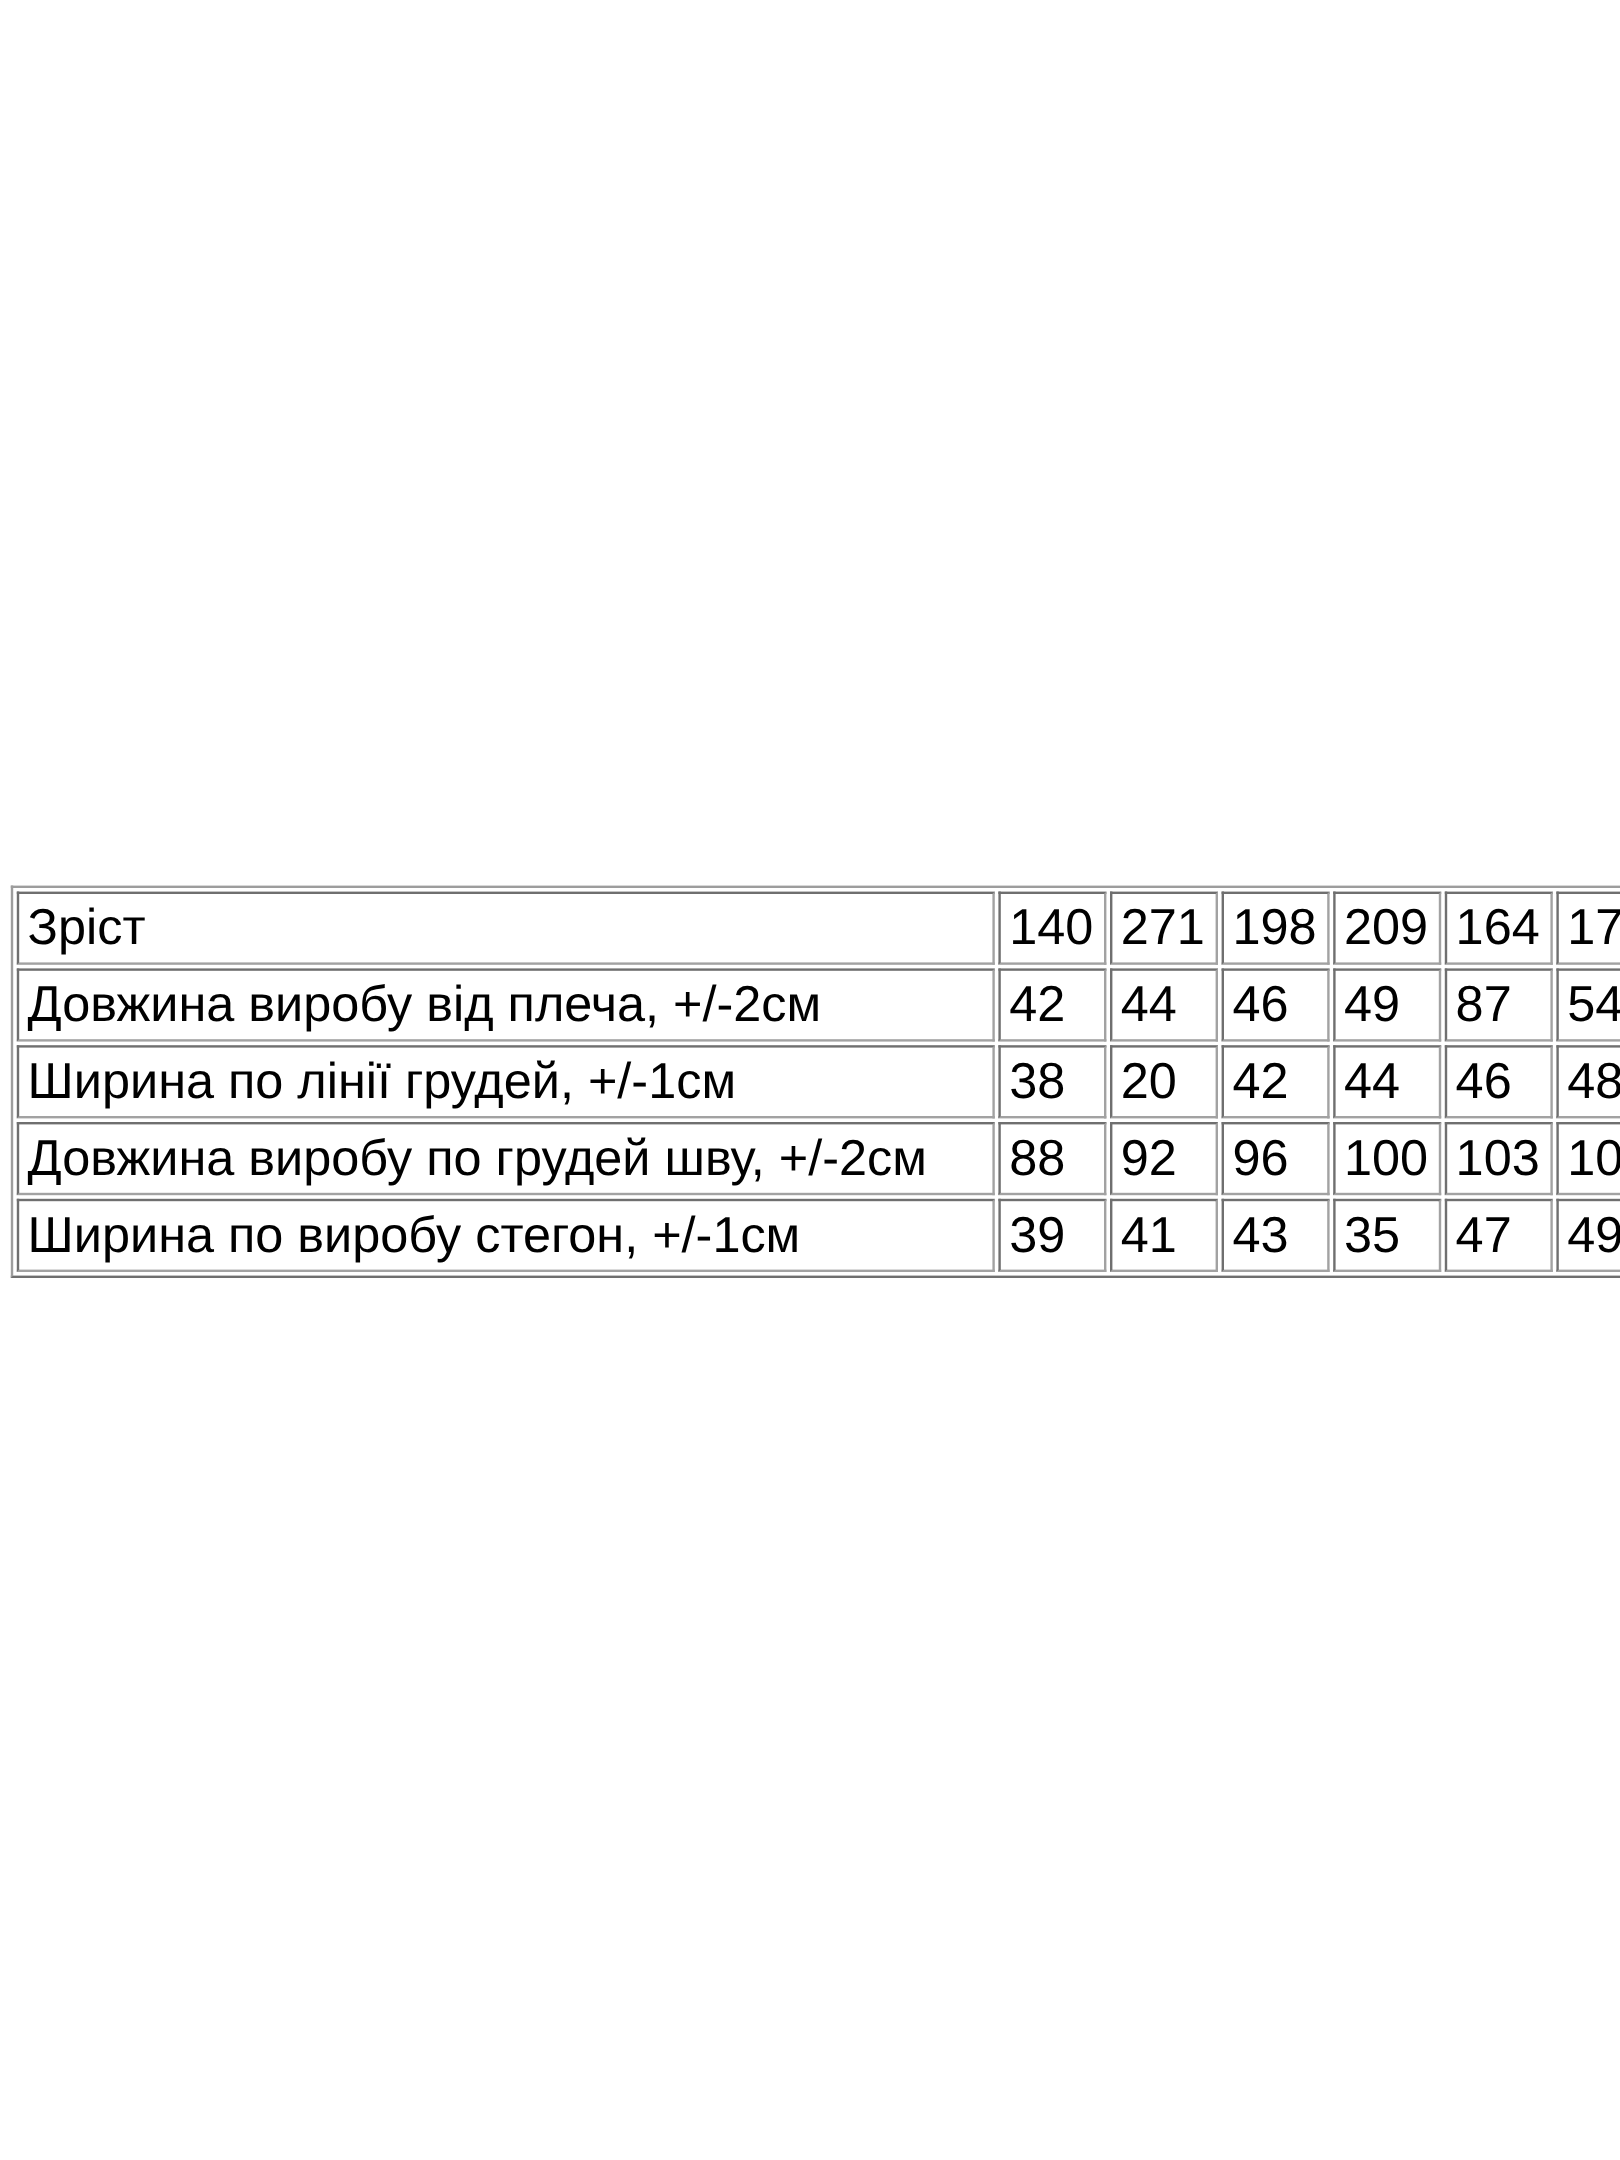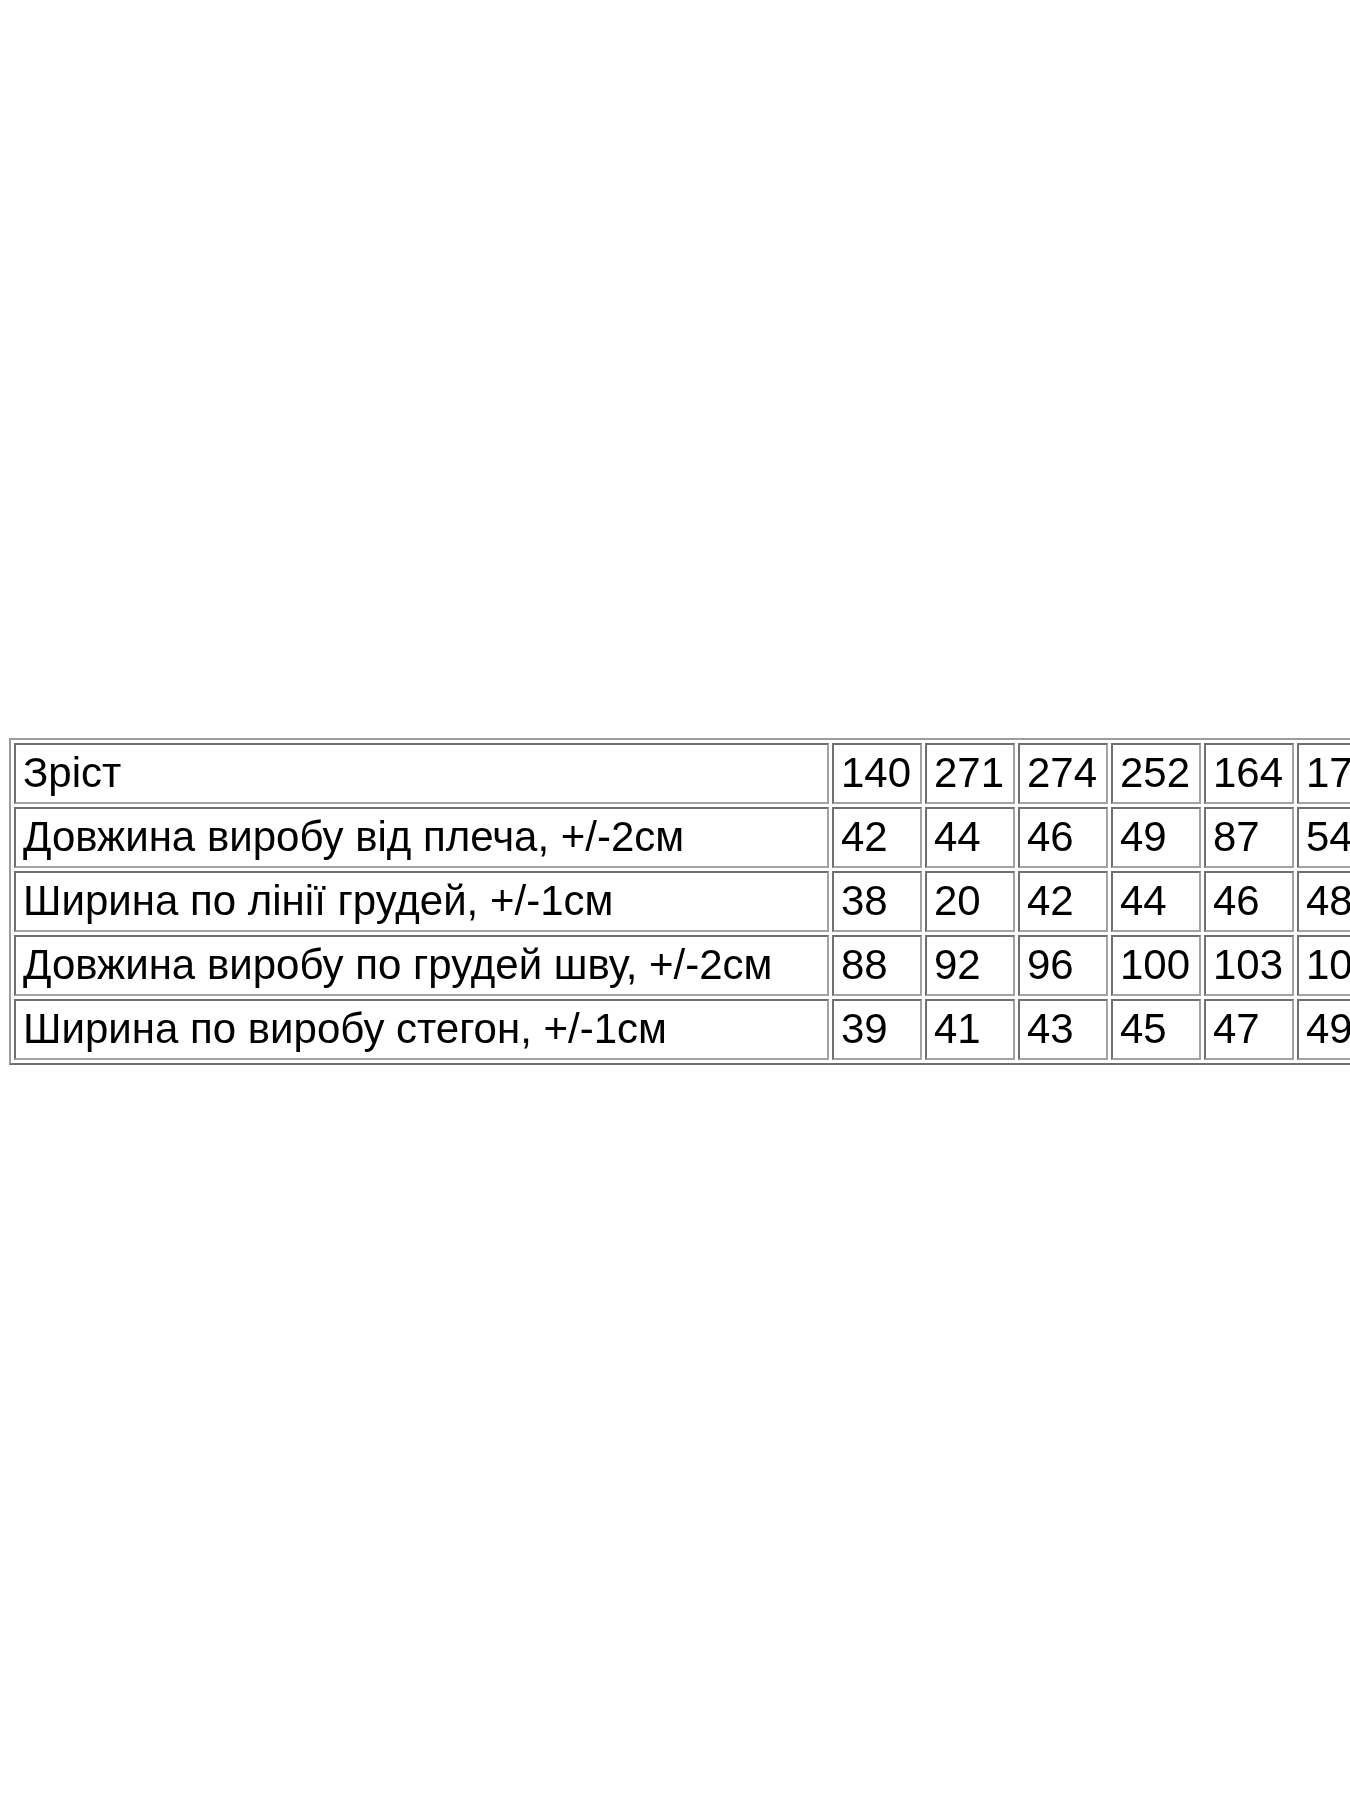--- a/index.html
+++ b/index.html
@@ -47,22 +47,22 @@
 </head>
 <body>
 
 <div class="canvas">
   <table class="size-chart">
     <tbody>
       <tr>
         <td class="label-cell">Зріст</td>
         <td class="value-cell">140</td>
         <td class="value-cell">271</td>
-        <td class="value-cell">274</td>
-        <td class="value-cell">252</td>
+        <td class="value-cell">198</td>
+        <td class="value-cell">209</td>
         <td class="value-cell">164</td>
         <td class="value-cell">170</td>
       </tr>
       <tr>
         <td class="label-cell">Довжина виробу від плеча, +/-2см</td>
         <td class="value-cell">42</td>
         <td class="value-cell">44</td>
         <td class="value-cell">46</td>
         <td class="value-cell">49</td>
         <td class="value-cell">87</td>
@@ -84,19 +84,19 @@
         <td class="value-cell">96</td>
         <td class="value-cell">100</td>
         <td class="value-cell">103</td>
         <td class="value-cell">106</td>
       </tr>
       <tr>
         <td class="label-cell">Ширина по виробу стегон, +/-1см</td>
         <td class="value-cell">39</td>
         <td class="value-cell">41</td>
         <td class="value-cell">43</td>
-        <td class="value-cell">45</td>
+        <td class="value-cell">35</td>
         <td class="value-cell">47</td>
         <td class="value-cell">49</td>
       </tr>
     </tbody>
   </table>
 </div>
 
 </body></html>

